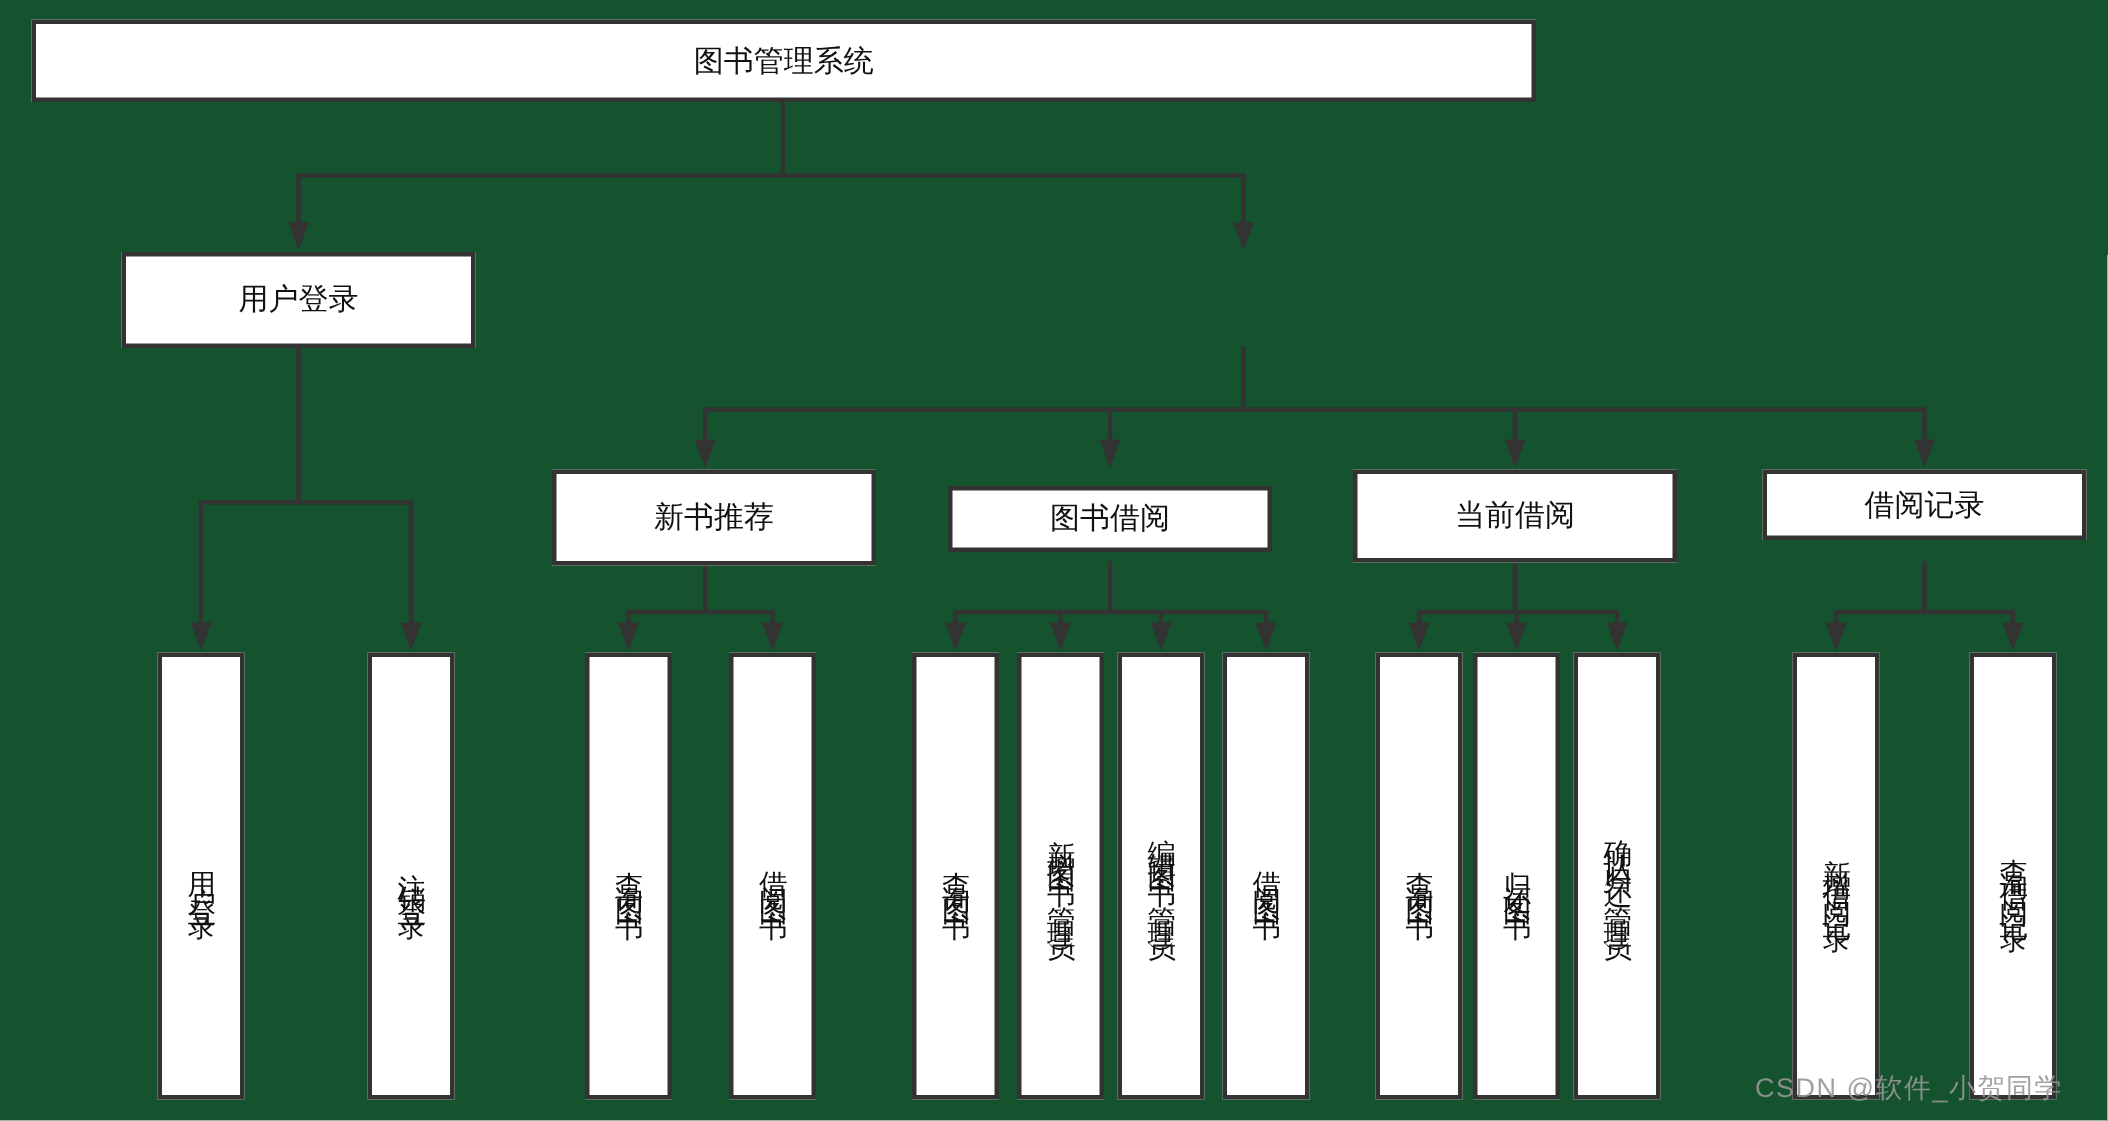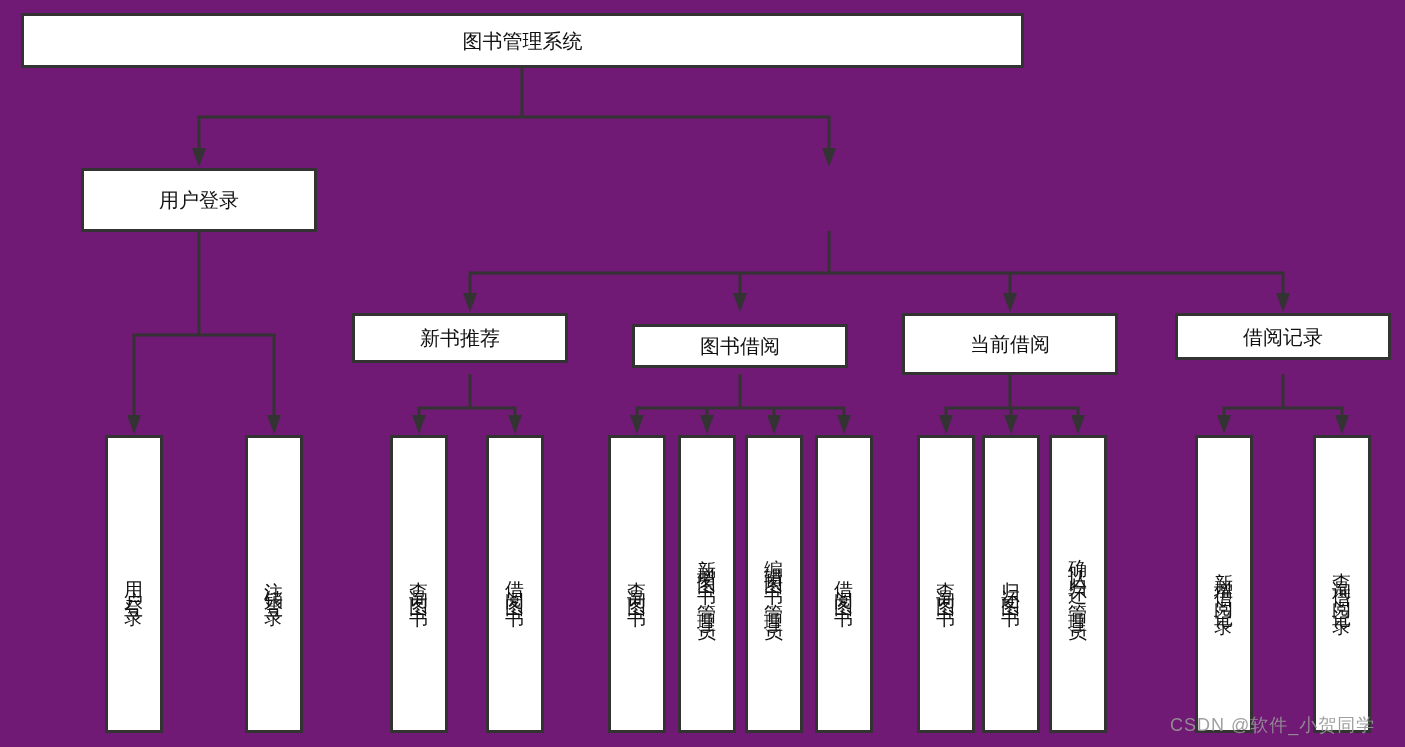--- a/index.html
+++ b/index.html
@@ -1,19 +1,19 @@
 <!DOCTYPE html>
 <html><head>
 <meta charset="utf-8">
 <style>
   html,body{margin:0;padding:0;background:#ffffff;}
   .canvas{
     position:relative;
     width:1405px;height:747px;
-    background:#701a75;
+    background:#14532d;
     font-family:"Liberation Sans","DejaVu Sans",sans-serif;
     overflow:hidden;
   }
   .connectors{
     position:absolute;left:0;top:0;width:1405px;height:747px;
     pointer-events:none;
   }
   .box{
     position:absolute;
     box-sizing:border-box;
@@ -113,21 +113,21 @@
   </svg>
 
   <div class="box" style="left:21px;top:13px;width:1003px;height:55px">
     <span>图书管理系统</span>
   </div>
 
   <div class="box" style="left:81px;top:168px;width:236px;height:64px">
     <span>用户登录</span>
   </div>
 
-  <div class="box" style="left:352px;top:313px;width:216px;height:50px">
+  <div class="box" style="left:368px;top:313px;width:216px;height:64px">
     <span>新书推荐</span>
   </div>
   <div class="box" style="left:632px;top:324px;width:216px;height:44px">
     <span>图书借阅</span>
   </div>
   <div class="box" style="left:902px;top:313px;width:216px;height:62px">
     <span>当前借阅</span>
   </div>
   <div class="box" style="left:1175px;top:313px;width:216px;height:47px">
     <span>借阅记录</span>

